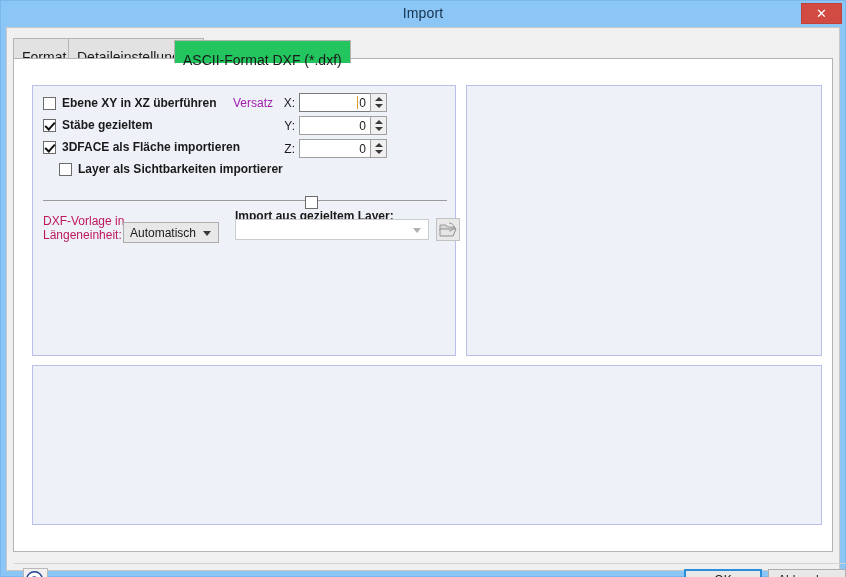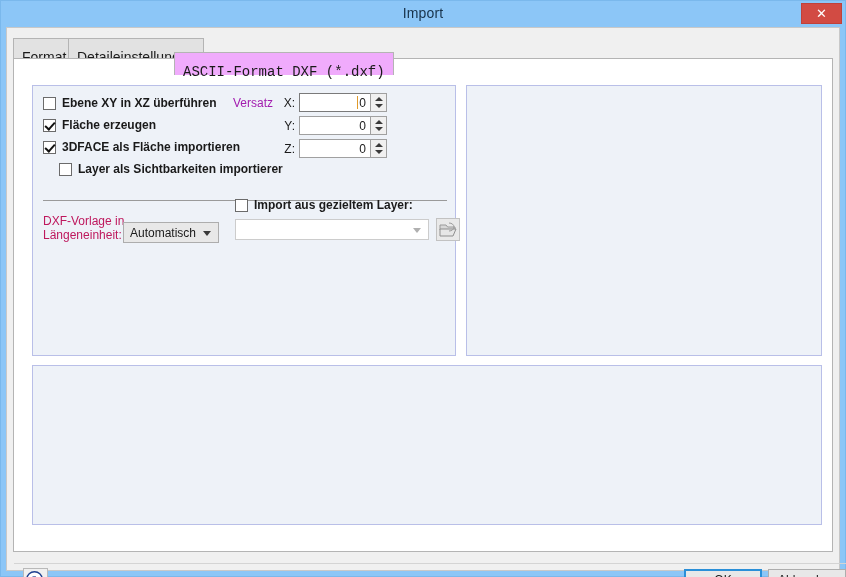--- a/index.html
+++ b/index.html
@@ -88,27 +88,26 @@
     border: 1px solid #b4b4b4;
     border-bottom: none;
     padding: 8px 8px;
     line-height: 20px;
     font-size: 14px;
     color: #1a1a1a;
     cursor: pointer;
     white-space: nowrap;
   }
   .tab.active {
-    top: 16px;
+    top: 4px;
     height: 23px;
     line-height: 22px;
-    background: #f0abfc;
+    background: #22c55e;
     border-color: #b4b4b4;
     z-index: 4;
-    font-family: Liberation Mono, monospace;
   }
 
   
   .tabpage {
     position: absolute;
     left: 6px;
     top: 30px;
     width: 820px;
     height: 494px;
     background: #ffffff;
@@ -338,21 +337,21 @@
 
       <div class="panel" id="panel-left">
 
         <div class="checkrow" style="left:10px; top:8px;">
           <span class="cbox"></span>
           <span class="lbl">Ebene XY in XZ überführen</span>
         </div>
 
         <div class="checkrow" style="left:10px; top:30px;">
           <span class="cbox checked"></span>
-          <span class="lbl">Fläche erzeugen</span>
+          <span class="lbl">Stäbe gezieltem</span>
         </div>
 
         <div class="checkrow" style="left:10px; top:52px;">
           <span class="cbox checked"></span>
           <span class="lbl">3DFACE als Fläche importieren</span>
         </div>
 
         <div class="checkrow" style="left:26px; top:74px;">
           <span class="cbox"></span>
           <span class="lbl">Layer als Sichtbarkeiten importierer</span>
@@ -391,21 +390,21 @@
         <div class="separator" style="left:10px; top:114px; width:404px;"></div>
 
         <div class="plain-label" style="left:10px; top:128px;">DXF-Vorlage in</div>
         <div class="plain-label" style="left:10px; top:142px;">Längeneinheit:</div>
 
         <div class="combo" style="left:90px; top:136px; width:96px;">
           <span class="ctext">Automatisch</span>
           <span class="chev"></span>
         </div>
 
-        <div class="checkrow" style="left:202px; top:110px;">
+        <div class="checkrow" style="left:202px; top:110px;flex-direction:column;">
           <span class="cbox"></span>
           <span class="lbl">Import aus gezieltem Layer:</span>
         </div>
 
         <div class="combo disabled" style="left:202px; top:133px; width:194px;">
           <span class="ctext"></span>
           <span class="chev"></span>
         </div>
 
         <div class="iconbtn" style="left:403px; top:132px;">

